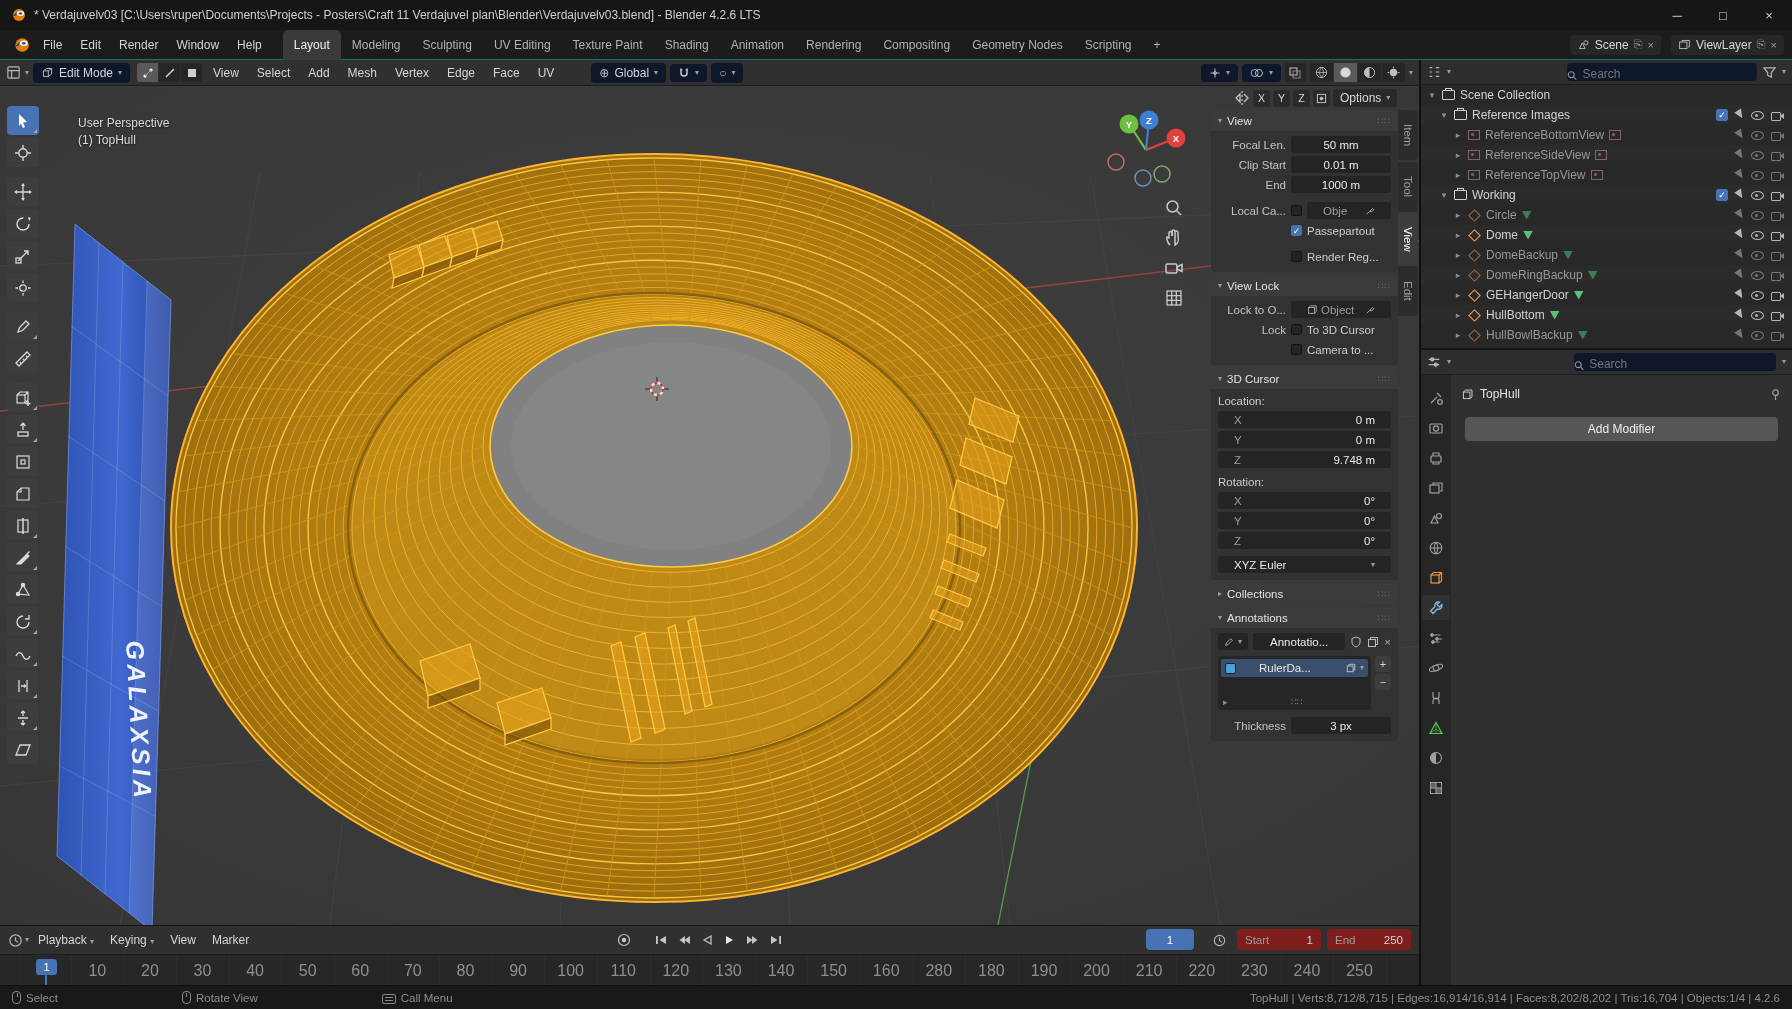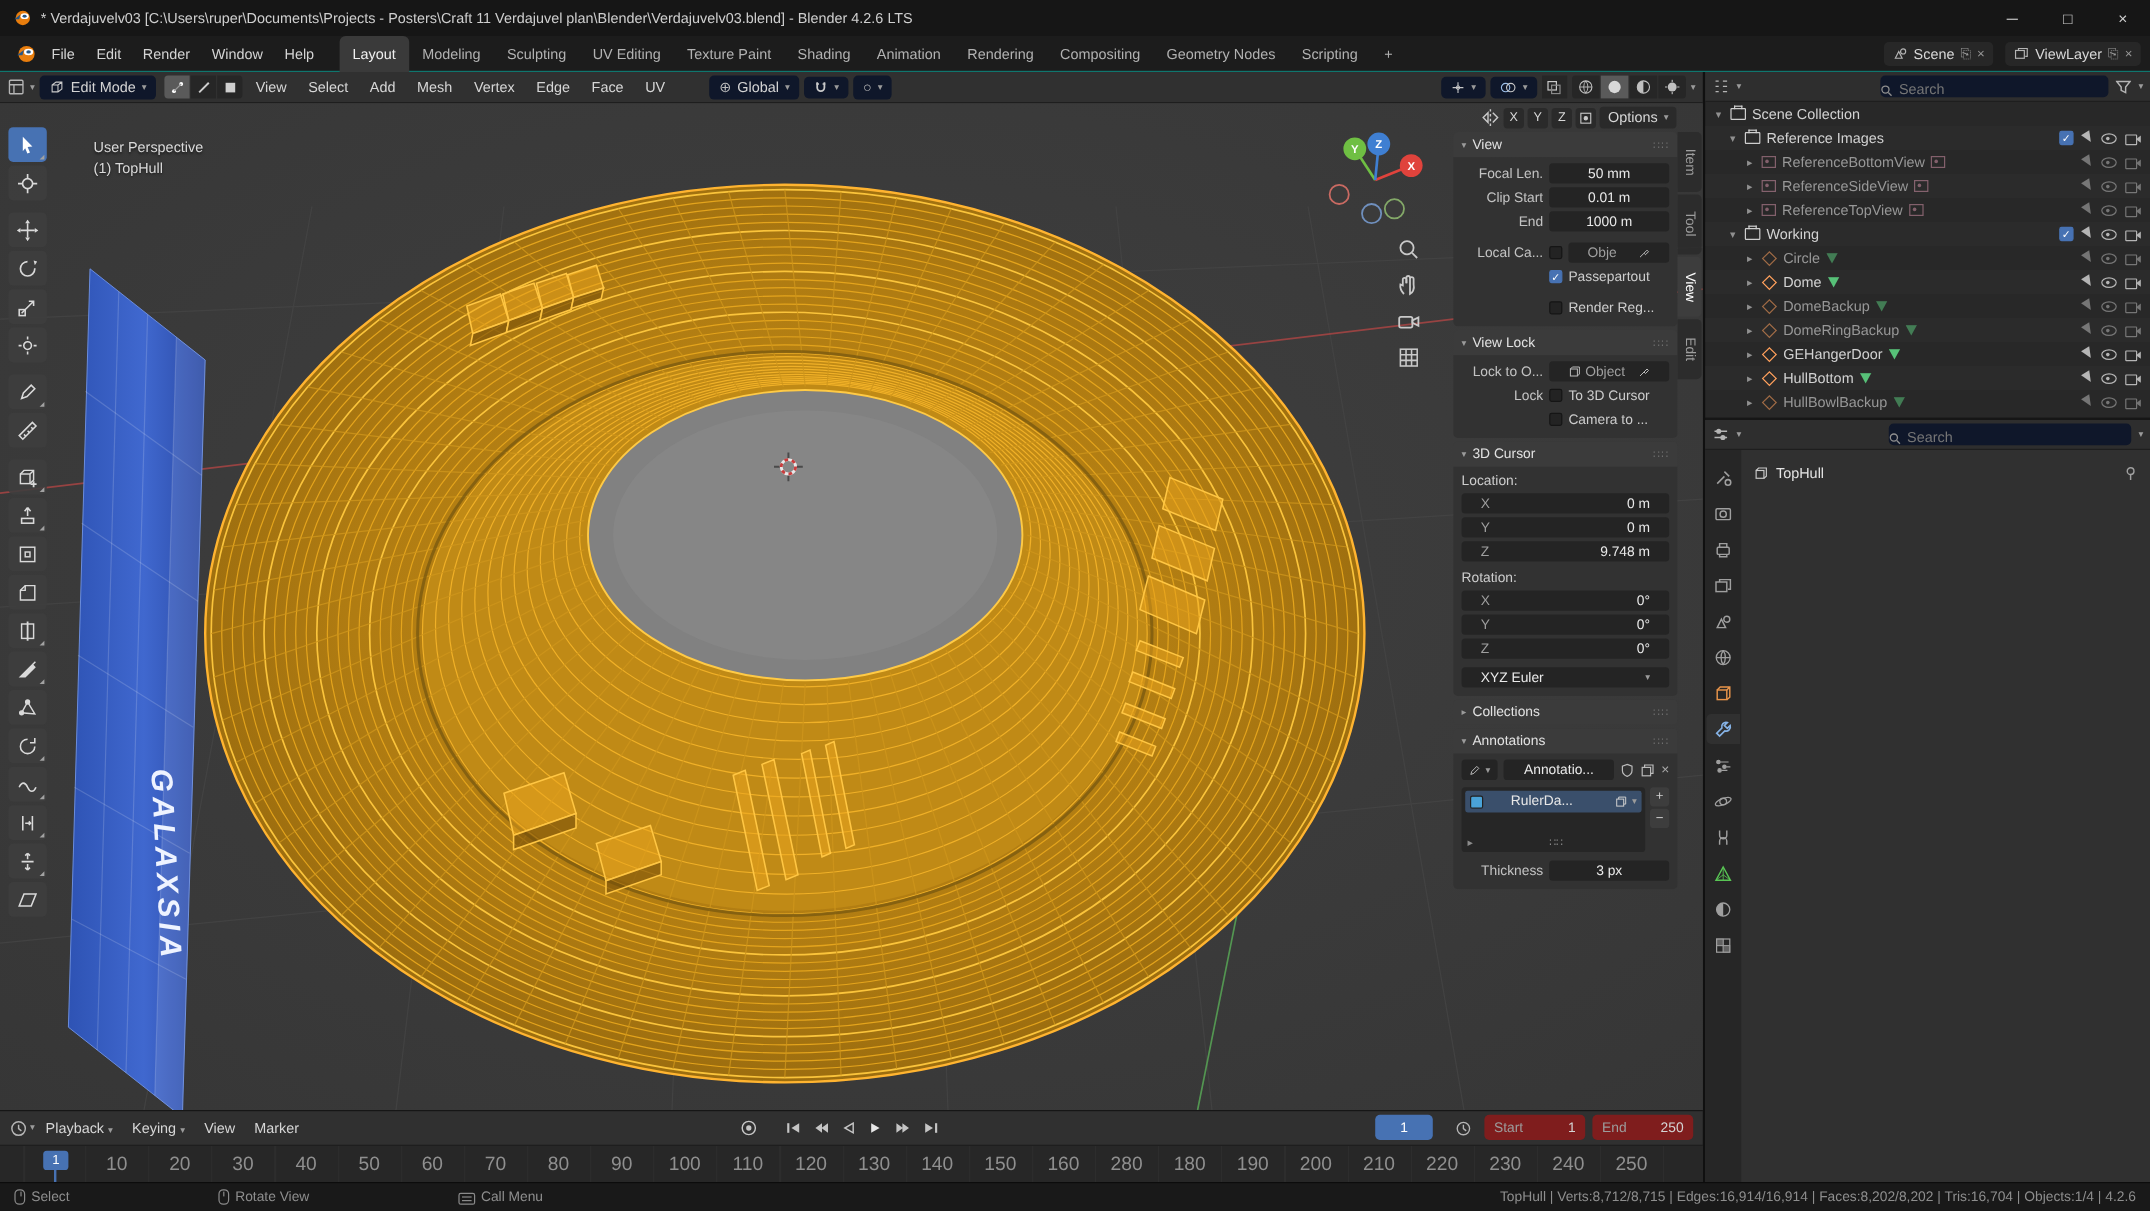--- a/index.html
+++ b/index.html
@@ -1156,20 +1156,23 @@
             <path d="M3 5l2.5-2.5H13.5V11L11 13"></path>
           </svg>
         <span>TopHull</span>
         <span style="margin-left:auto">
             <svg width="13" height="13" viewBox="0 0 14 14" fill="none" stroke="#9f9f9f" stroke-width="1.3">
               <circle cx="7" cy="5" r="3"></circle>
               <path d="M7 8v5"></path>
             </svg>
           </span>
       </div>
+      <div class="addmod">
+        <span>Add Modifier</span>
+      </div>
     </div>
   </div>
 </div>
 
 <div class="timeline">
   <div class="tl-header">
     <svg width="15" height="15" viewBox="0 0 16 16" fill="none" stroke="#b5b5b5" stroke-width="1.3">
         <circle cx="8" cy="8" r="6"></circle>
         <path d="M8 4.5V8l2.5 2"></path>
       </svg>

